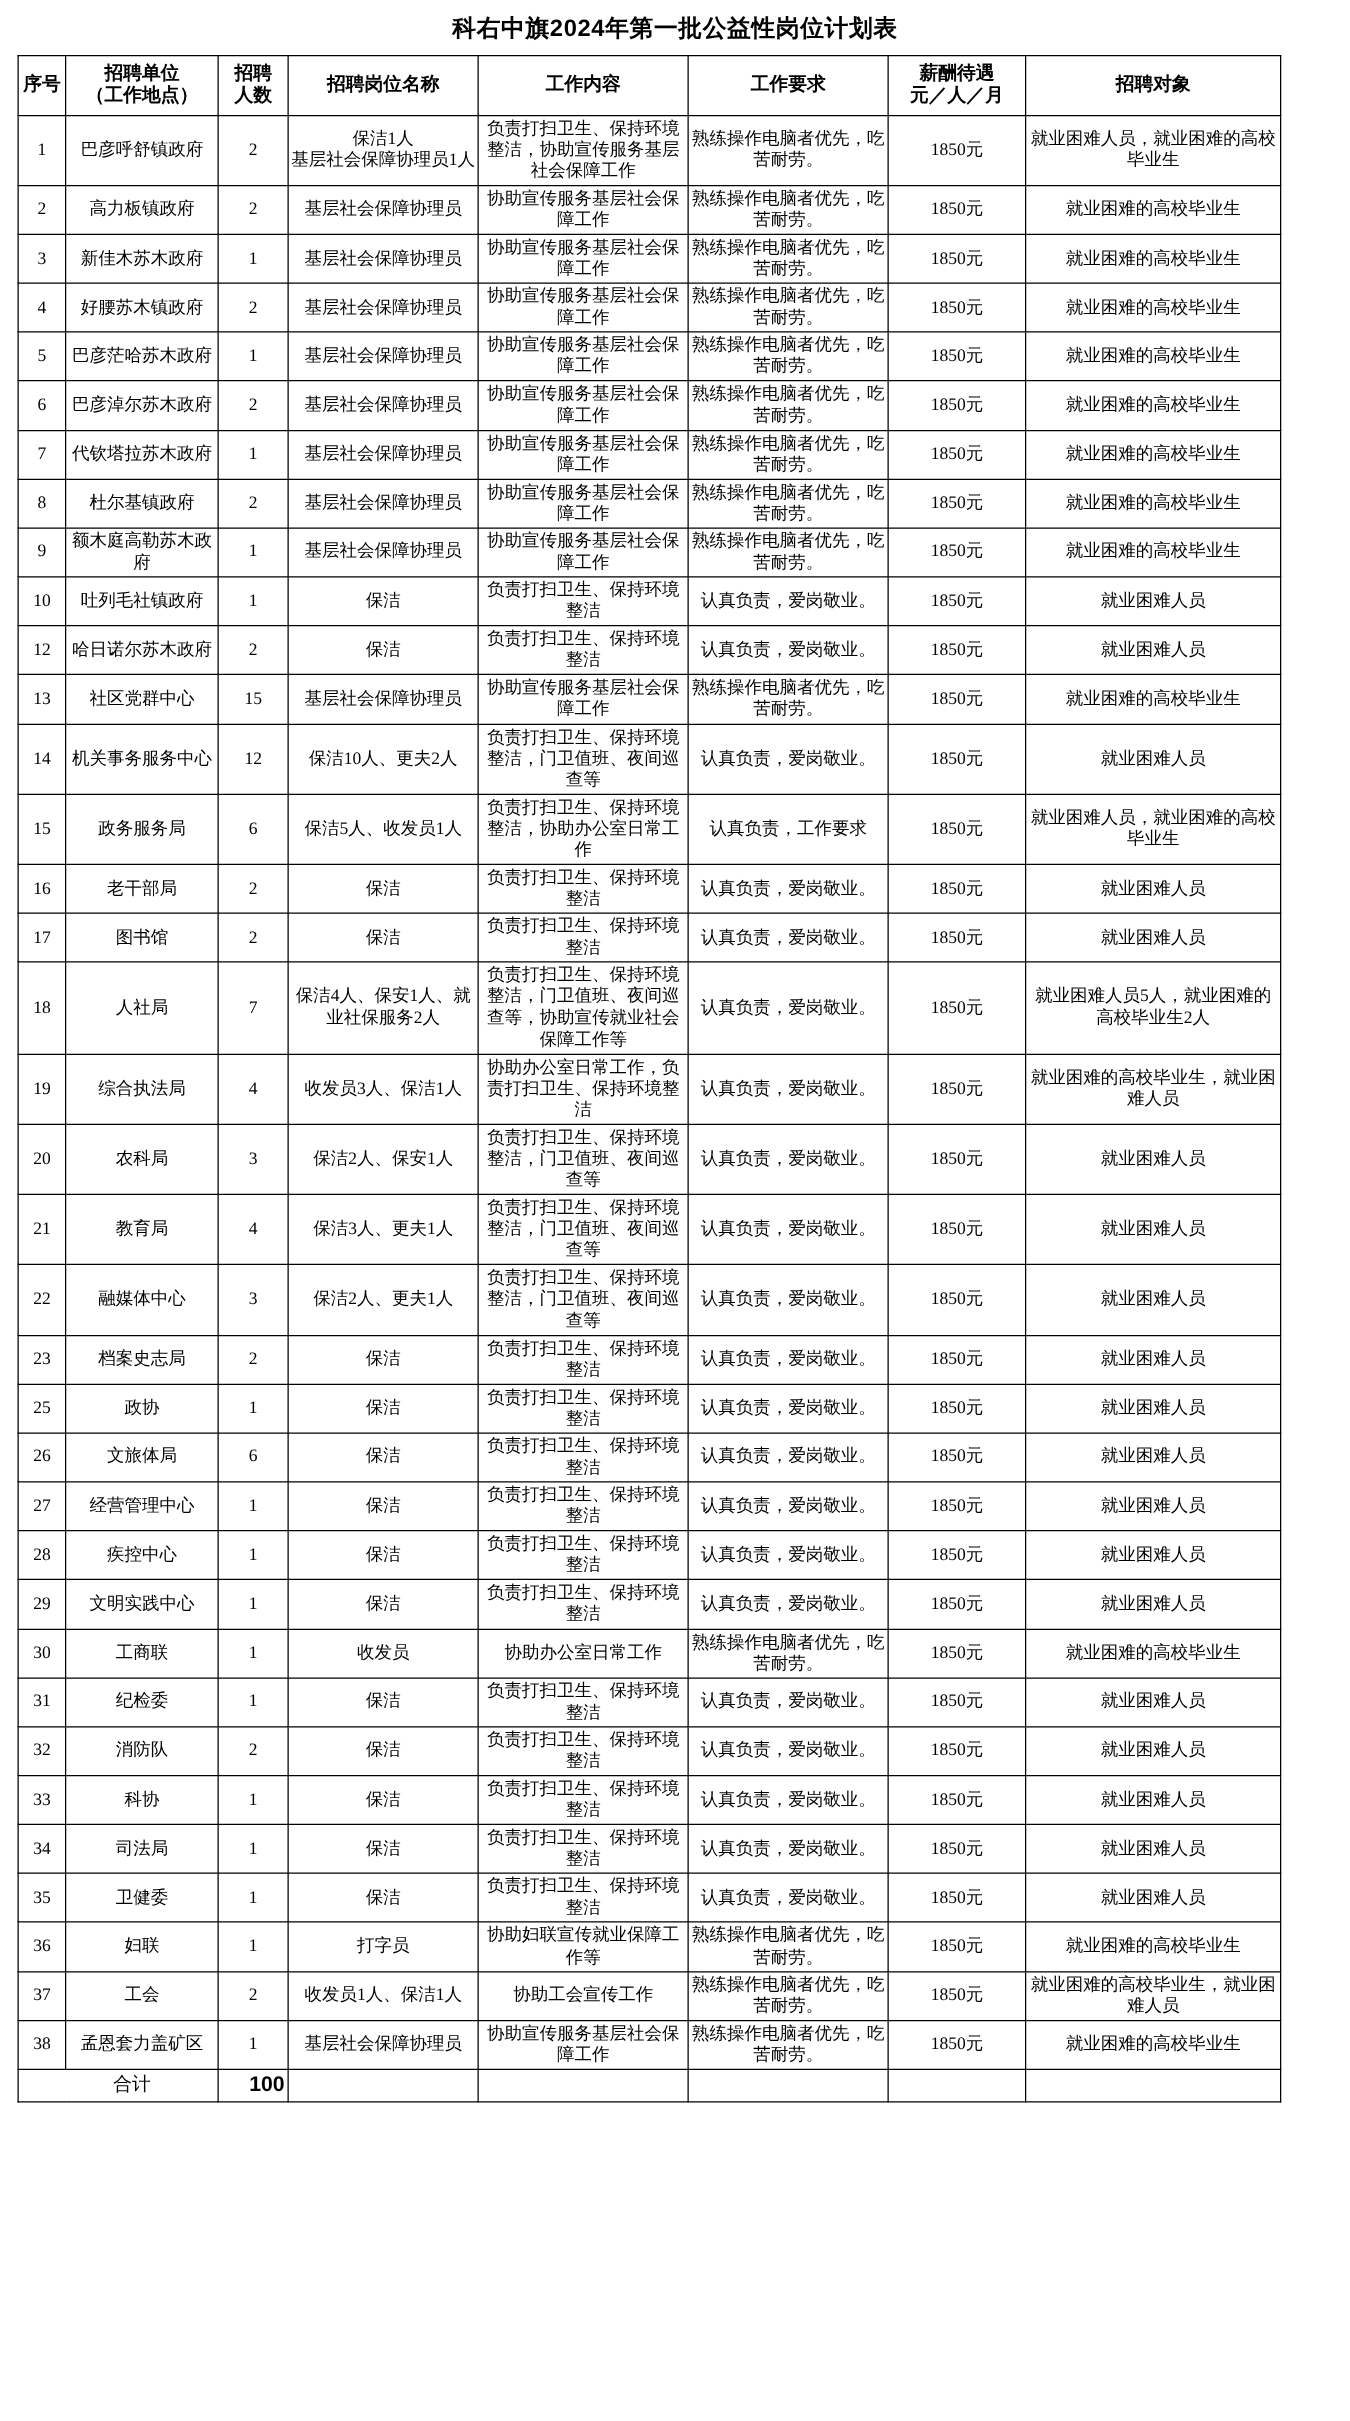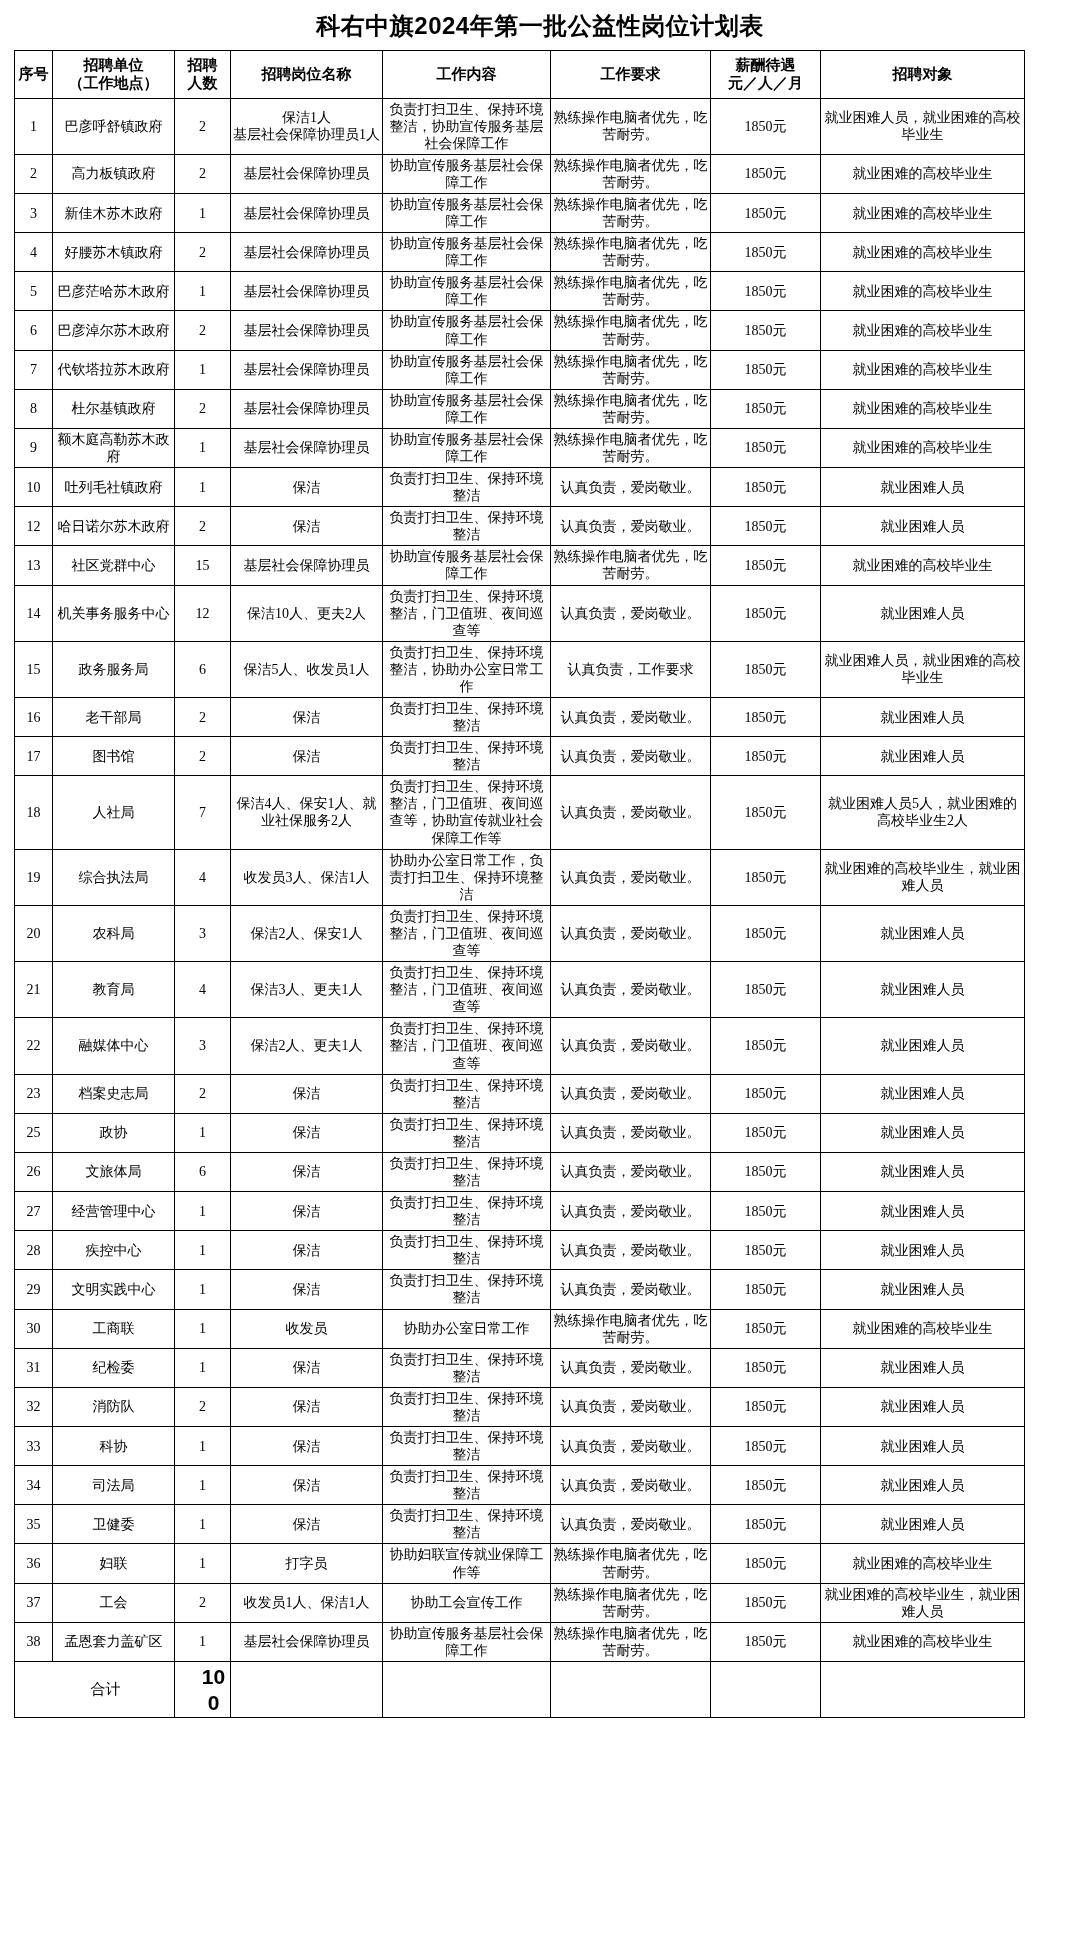--- a/index.html
+++ b/index.html
@@ -13,21 +13,21 @@
     color: #000000;
     -webkit-font-smoothing: antialiased;
   }
   .page {
     width: 1080px;
     box-sizing: border-box;
     padding: 6px 14px 10px 14px;
   }
   .doc-title {
     text-align: center;
-    font-size: 24px;
+    font-size: 19px;
     font-weight: bold;
     letter-spacing: 0.5px;
     margin: 4px 0 8px 0;
     font-family: "Liberation Sans", "DejaVu Sans", sans-serif;
   }
   table.plan {
     border-collapse: collapse;
     width: 896px;
     table-layout: fixed;
   }
@@ -65,21 +65,21 @@
 
   tr.total td {
     font-size: 15px;
     padding-left: 24px;
   }
   tr.total td.total-label {
     font-weight: normal;
   }
   tr.total td.total-num {
     font-weight: bold;
-    font-size: 21px;
+    font-size: 17px;
     font-family: "Liberation Sans", "DejaVu Sans", sans-serif;
   }
   tr.total td.blank {
     border-left: 1px solid #000;
   }
   .hdr-sub { display: block; }
 </style>
 </head>
 <body>
 

